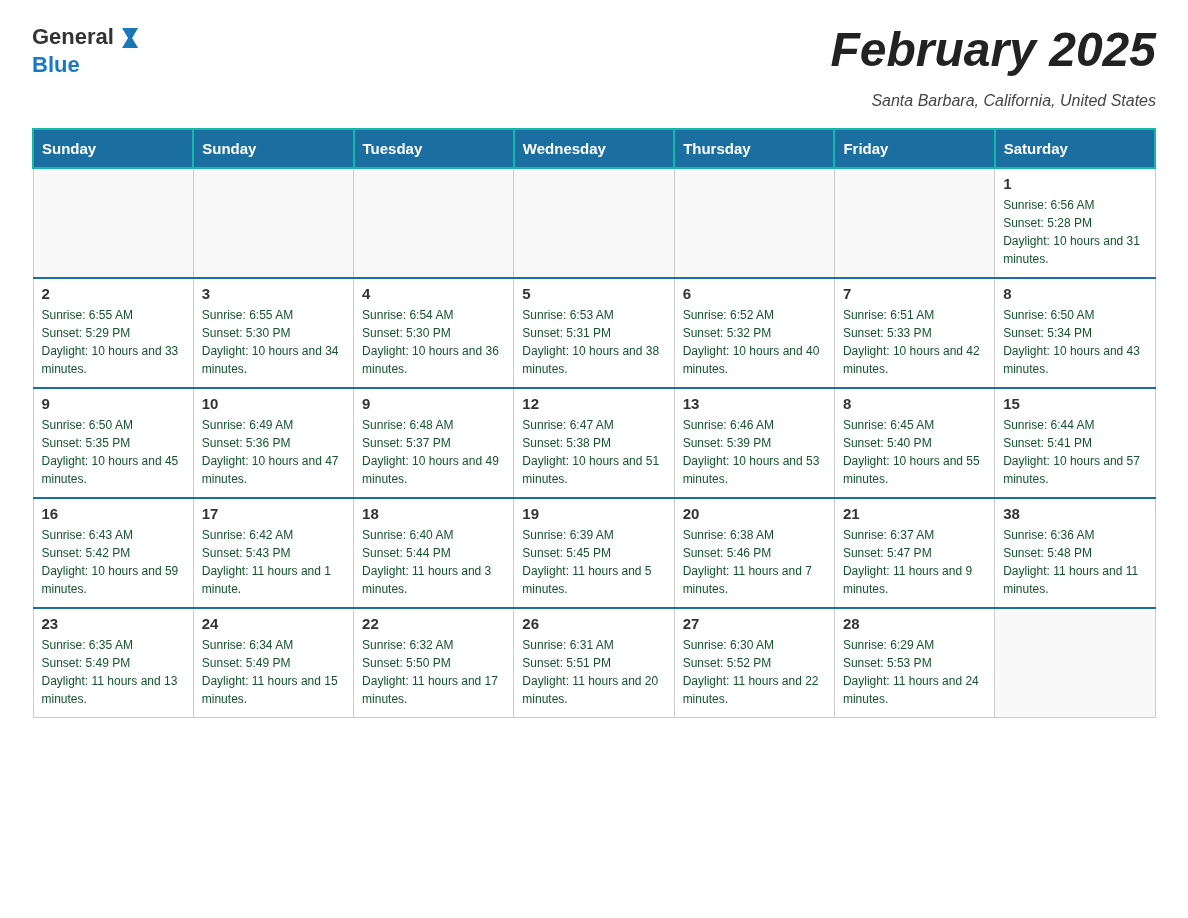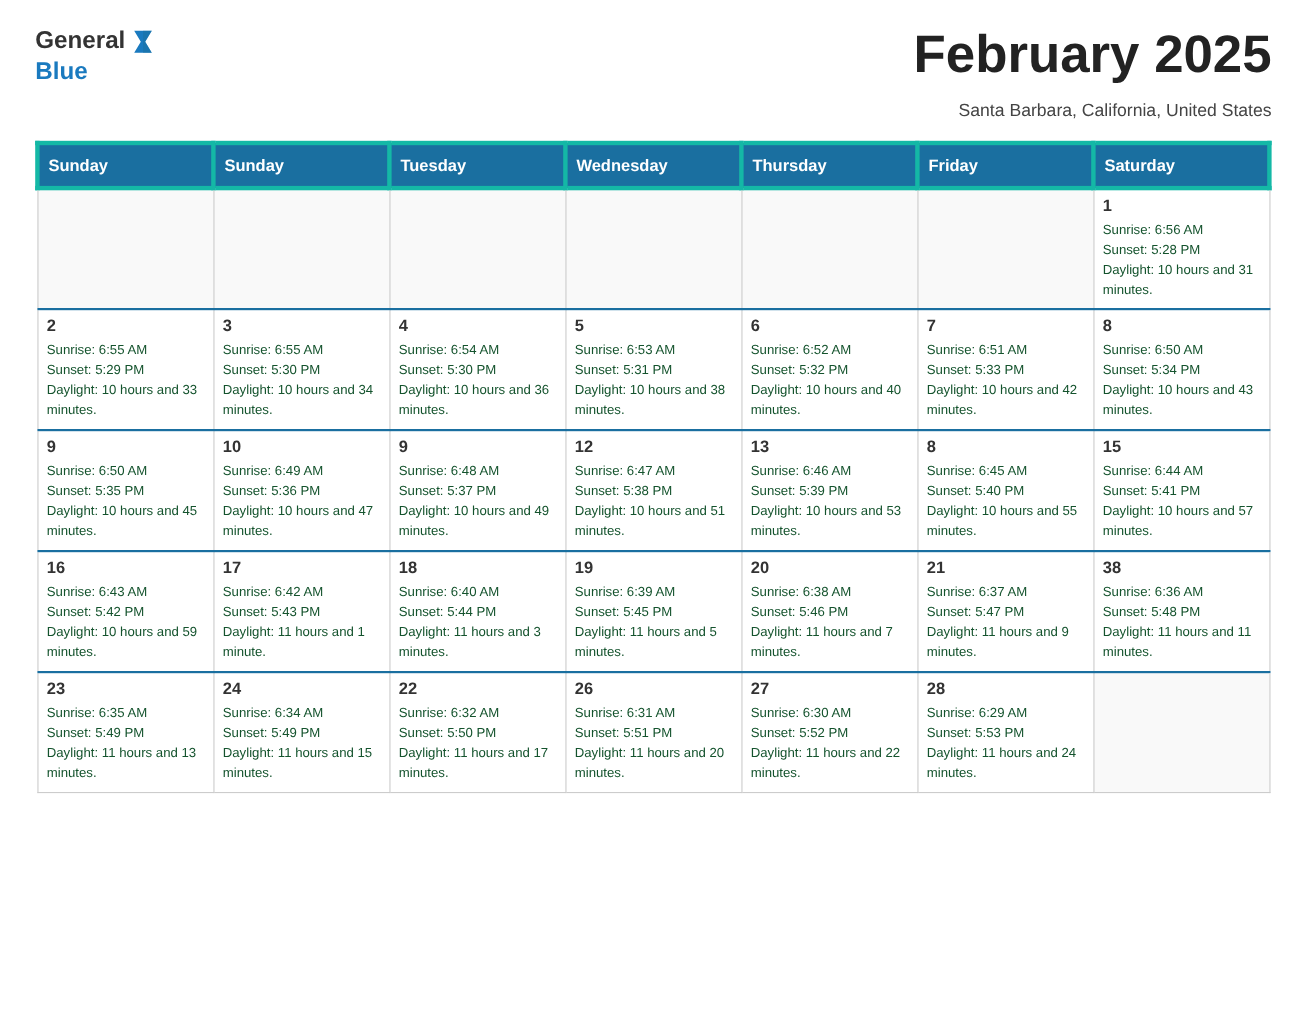--- a/index.html
+++ b/index.html
@@ -21,20 +21,21 @@
       font-weight: bold;
       color: #333;
     }
     .logo-icon {
       width: 28px;
       height: 28px;
       margin-left: 2px;
     }
     .header-right {
       text-align: right;
+      font-style: italic;
     }
     .calendar-title {
       font-size: 48px;
       font-weight: bold;
       color: #222;
       line-height: 1.1;
     }
     .calendar-subtitle {
       font-size: 16px;
       color: #444;
@@ -45,21 +46,21 @@
       border-collapse: collapse;
       table-layout: fixed;
     }
     thead th {
       background-color: #1a6fa0;
       color: #fff;
       font-size: 15px;
       font-weight: bold;
       padding: 10px 8px;
       text-align: left;
-      border: 4px solid #14b8a6;
+      border: 2px solid #14b8a6;
     }
     tbody td {
       border: 1px solid #ccc;
       vertical-align: top;
       padding: 6px 8px;
       min-height: 90px;
       height: 110px;
     }
     tbody tr {
       border-top: 2px solid #1a6fa0;

